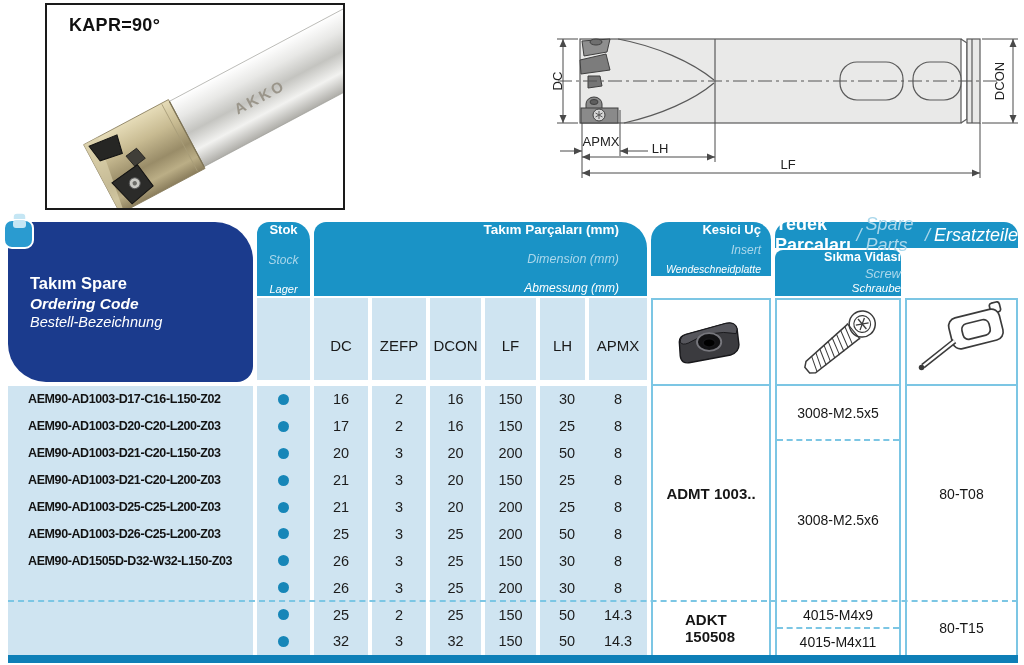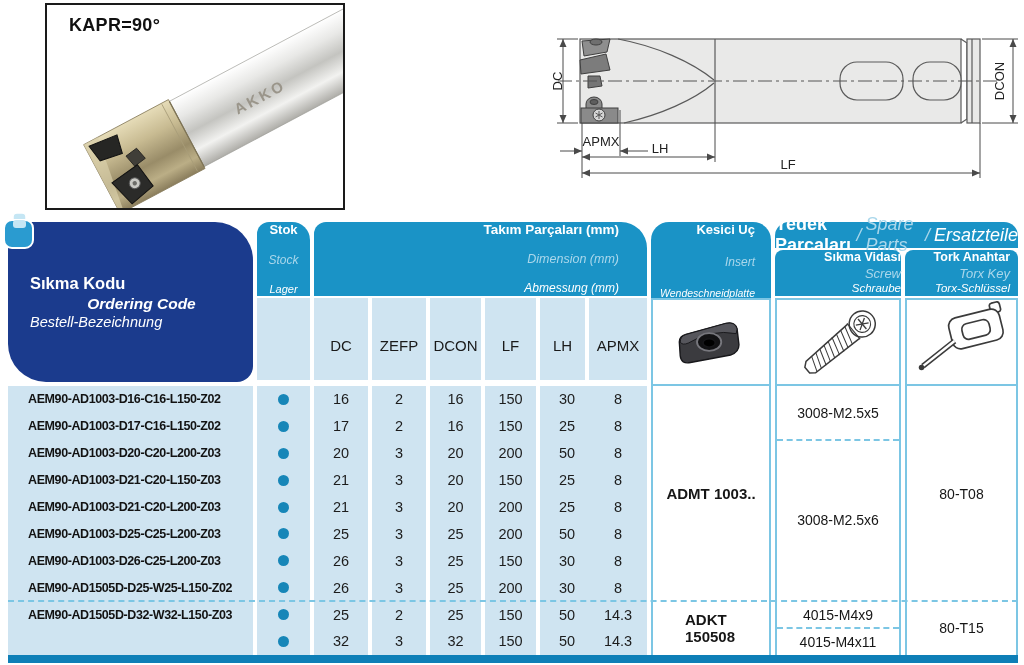--- a/index.html
+++ b/index.html
@@ -11,34 +11,34 @@
   .photo svg{position:absolute;inset:0;}
   .kapr{position:absolute;left:22px;top:10px;font-size:18px;font-weight:bold;color:#111;letter-spacing:.3px;}
   
   .drawing{position:absolute;left:548px;top:12px;width:476px;height:170px;}
   .dimtxt{font-size:13px;fill:#222;font-family:"Liberation Sans",sans-serif;}
   
   .navybox{position:absolute;left:8px;top:222px;width:245px;height:160px;background:var(--navy);
            border-radius:16px 38px 16px 38px;display:flex;flex-direction:column;justify-content:center;
            padding-left:22px;box-sizing:border-box;color:#fff;z-index:2;}
   .navybox .l1{font-size:16.5px;font-weight:bold;line-height:1.25;}
-  .navybox .l2{font-size:15.5px;font-weight:bold;font-style:italic;line-height:1.25;text-align:center;}
+  .navybox .l2{font-size:15.5px;font-weight:bold;font-style:italic;line-height:1.25;}
   .navybox .l3{font-size:14.5px;font-style:italic;line-height:1.25;}
   .teal{position:absolute;background:var(--teal);color:#fff;box-sizing:border-box;display:flex;
         flex-direction:column;justify-content:space-between;}
   .b{font-weight:bold;} .i{font-style:italic;} .w{color:#fff;} .lt{color:var(--subtext);}
   .hstok{left:257px;top:222px;width:53px;height:74px;border-radius:12px 18px 0 0;text-align:center;}
   .hstok .l1{font-size:13px;font-weight:bold;line-height:1.2;}
   .hstok .l2{font-size:12px;font-style:italic;color:var(--subtext);line-height:1.2;}
   .hstok .l3{font-size:11px;font-style:italic;line-height:1.2;}
   .hdims{left:314px;top:222px;width:333px;height:74px;border-radius:12px 26px 0 0;text-align:right;padding-right:28px;}
   .hdims .l1{font-size:13.5px;font-weight:bold;line-height:1.25;}
   .hdims .l2{font-size:12.5px;font-style:italic;color:var(--subtext);line-height:1.25;}
   .hdims .l3{font-size:12px;font-style:italic;line-height:1.25;}
-  .hkesici{left:651px;top:222px;width:120px;height:78px;border-radius:18px 18px 0 0;text-align:right;padding-right:16px;}
+  .hkesici{left:651px;top:222px;width:120px;height:54px;border-radius:18px 18px 0 0;text-align:right;padding-right:10px;}
   .hkesici .l1{font-size:13px;font-weight:bold;line-height:1.25;}
   .hkesici .l2{font-size:12px;font-style:italic;color:var(--subtext);line-height:1.25;}
   .hkesici .l3{font-size:10.5px;font-style:italic;line-height:1.25;}
   .hyedek{left:775px;top:222px;width:243px;height:26px;border-radius:14px 14px 0 0;flex-direction:row;
           align-items:center;justify-content:center;font-size:18px;gap:4px;}
   .hsub{text-align:right;}
   .hsub .l1{font-size:12.5px;font-weight:bold;line-height:1.18;}
   .hsub .l2{font-size:13px;font-style:italic;color:var(--subtext);line-height:1.18;}
   .hsub .l3{font-size:11.5px;font-style:italic;line-height:1.18;}
   .hsikma{left:775px;top:250px;width:126px;height:46px;border-radius:8px 8px 0 0;}
@@ -159,21 +159,21 @@
     <text class="dimtxt" x="240" y="157" text-anchor="middle">LF</text>
   </svg>
 
   <svg class="bookmark" width="34" height="38" viewBox="0 0 34 38">
     <rect x="11" y="1" width="13" height="14" rx="4" fill="#c5e6f4" stroke="#fff" stroke-width="1.5"></rect>
     <rect x="2" y="8" width="29" height="28" rx="8" fill="#2a9bd0" stroke="#fff" stroke-width="2"></rect>
     <rect x="11" y="8" width="13" height="8" rx="3" fill="#c5e6f4"></rect>
   </svg>
 
   <div class="navybox">
-    <div class="l1">Sıkma Kodu</div>
+    <div class="l1">Takım Spare</div>
     <div class="l2">Ordering Code</div>
     <div class="l3">Bestell-Bezeichnung</div>
   </div>
 
   <div class="teal hstok">
     <div class="l1">Stok</div>
     <div class="l2">Stock</div>
     <div class="l3">Lager</div>
   </div>
 
@@ -196,25 +196,20 @@
     <span class="i lt">/</span>
     <span class="i w">Ersatzteile</span>
   </div>
 
   <div class="teal hsub hsikma">
     <div class="l1">Sıkma Vidası</div>
     <div class="l2">Screw</div>
     <div class="l3">Schraube</div>
   </div>
 
-  <div class="teal hsub htork">
-    <div class="l1">Tork Anahtar</div>
-    <div class="l2">Torx Key</div>
-    <div class="l3">Torx-Schlüssel</div>
-  </div>
 
   <div class="hlabel" style="left:257px;width:53px"></div>
   <div class="hlabel" style="left:314px;width:54px">DC</div>
   <div class="hlabel" style="left:372px;width:54px">ZEFP</div>
   <div class="hlabel" style="left:430px;width:51px">DCON</div>
   <div class="hlabel" style="left:485px;width:51px">LF</div>
   <div class="hlabel" style="left:540px;width:45px">LH</div>
   <div class="hlabel" style="left:589px;width:58px">APMX</div>
 
   <div class="imgcell" style="left:651px;width:120px">
@@ -252,28 +247,26 @@
           <rect x="-15" y="-8" width="30" height="17" rx="6" fill="none"></rect>
         </g>
         <line x1="49" y1="43" x2="15" y2="70" stroke-width="6"></line>
         <line x1="49" y1="43" x2="15" y2="70" stroke="#fff" stroke-width="2.6"></line>
         <circle cx="13.5" cy="71.5" r="3" fill="#3b3b3b" stroke="none"></circle>
       </g>
     </svg>
   </div>
 
   <div class="colblue" style="left:8px;width:245px">
-      <div class="bcell codecell">AEM90-AD1003-D16-C16-L150-Z02</div>
       <div class="bcell codecell">AEM90-AD1003-D17-C16-L150-Z02</div>
       <div class="bcell codecell">AEM90-AD1003-D20-C20-L200-Z03</div>
       <div class="bcell codecell">AEM90-AD1003-D21-C20-L150-Z03</div>
       <div class="bcell codecell">AEM90-AD1003-D21-C20-L200-Z03</div>
       <div class="bcell codecell">AEM90-AD1003-D25-C25-L200-Z03</div>
       <div class="bcell codecell">AEM90-AD1003-D26-C25-L200-Z03</div>
-      <div class="bcell codecell">AEM90-AD1505D-D25-W25-L150-Z02</div>
       <div class="bcell codecell">AEM90-AD1505D-D32-W32-L150-Z03</div>
     </div>
   <div class="colblue" style="left:257px;width:53px">
       <div class="bcell">
         <span class="dot"></span>
       </div>
       <div class="bcell">
         <span class="dot"></span>
       </div>
       <div class="bcell">

